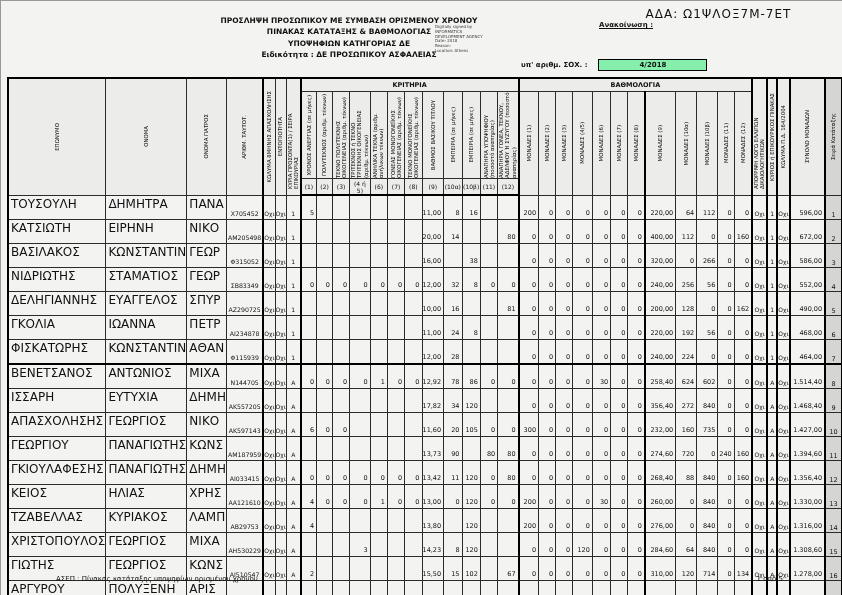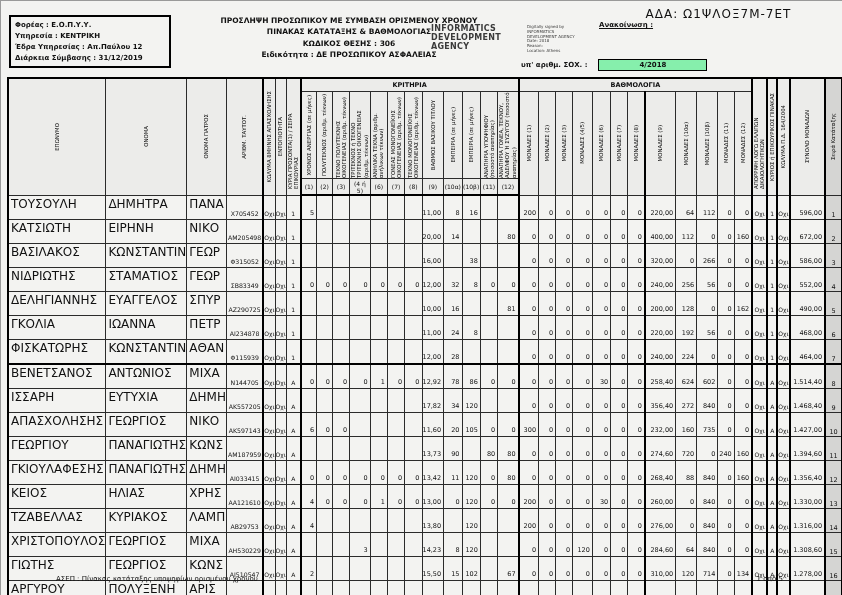--- a/index.html
+++ b/index.html
@@ -45,36 +45,29 @@
   tr.sep td{border-bottom:2px solid #000;}
   
   .footer-left{position:absolute;left:55px;top:574px;font-size:7px;}
   .footer-right{position:absolute;right:60px;top:574px;font-size:7px;}
 </style>
 </head>
 <body>
 
 <div class="page">
 
-  <div class="info-box" id="info-box">
-      <div>Φορέας : Ε.Ο.Π.Υ.Υ.</div>
-      <div>Υπηρεσία : ΚΕΝΤΡΙΚΗ</div>
-      <div>Έδρα Υπηρεσίας : Απ.Παύλου 12</div>
-      <div>Διάρκεια Σύμβασης : 31/12/2019</div>
-    </div>
 
   <div class="title-block" id="title-block">
       <div>ΠΡΟΣΛΗΨΗ ΠΡΟΣΩΠΙΚΟΥ ΜΕ ΣΥΜΒΑΣΗ ΟΡΙΣΜΕΝΟΥ ΧΡΟΝΟΥ</div>
       <div>ΠΙΝΑΚΑΣ ΚΑΤΑΤΑΞΗΣ &amp; ΒΑΘΜΟΛΟΓΙΑΣ</div>
-      <div>ΚΩΔΙΚΟΣ ΘΕΣΗΣ : 306</div>
+      <div>ΥΠΟΨΗΦΙΩΝ ΚΑΤΗΓΟΡΙΑΣ ΔΕ</div>
       <div>Ειδικότητα : ΔΕ ΠΡΟΣΩΠΙΚΟΥ ΑΣΦΑΛΕΙΑΣ</div>
     </div>
 
   <div class="stamp">
-    <div class="stamp-big">INFORMATICS DEVELOPMENT AGENCY</div>
     <div class="stamp-small" id="stamp-small">
         <div>Digitally signed by</div>
         <div>INFORMATICS</div>
         <div>DEVELOPMENT AGENCY</div>
         <div>Date: 2018</div>
         <div>Reason:</div>
         <div>Location: Athens</div>
       </div>
   </div>
 

